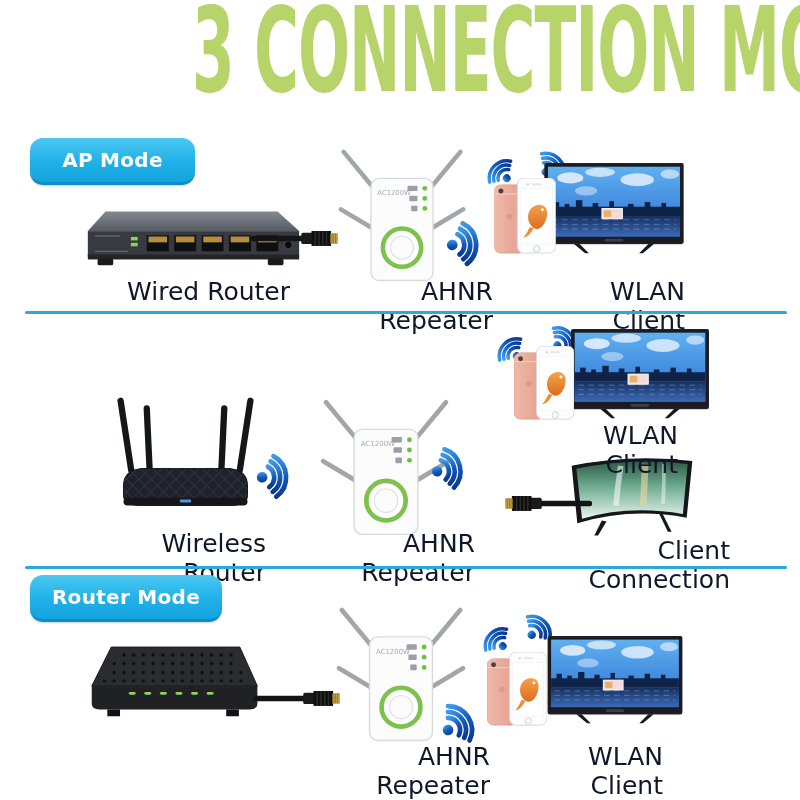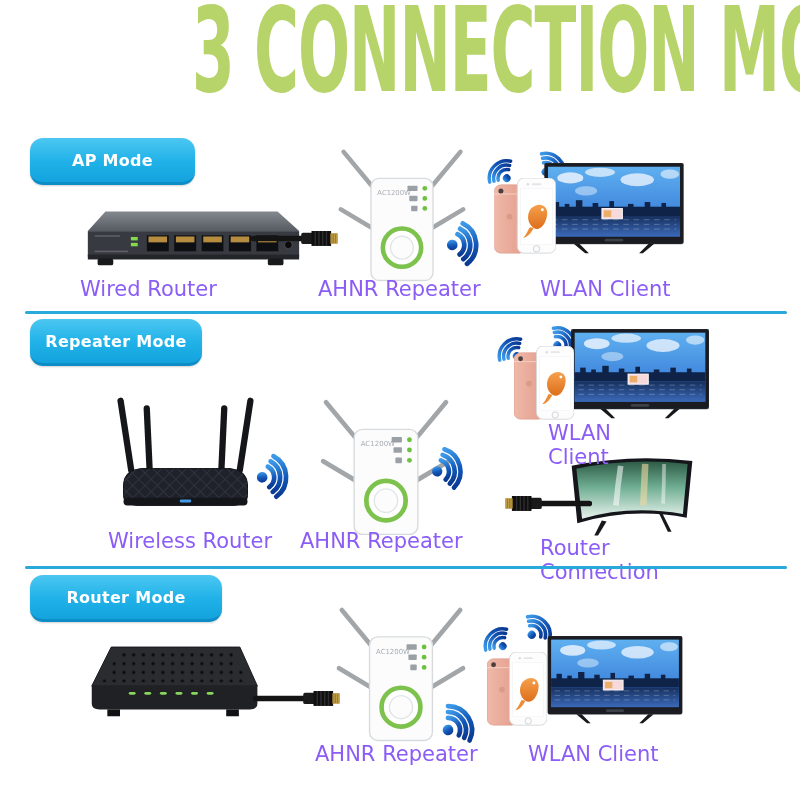--- a/index.html
+++ b/index.html
@@ -3,26 +3,26 @@
 <meta charset="utf-8">
 <style>
   html,body{margin:0;padding:0;background:#fff;}
   .canvas{position:relative;width:800px;height:800px;background:#ffffff;overflow:hidden;
           font-family:"DejaVu Sans","Liberation Sans",sans-serif;}
   .abs{position:absolute;}
   .title{position:absolute;top:2px;left:0;width:800px;text-align:center;white-space:nowrap;
          font-size:118px;font-weight:bold;letter-spacing:-2px;line-height:0.82;
          color:var(--title_green,#b6d469);transform:scale(0.52,1);transform-origin:50% 0;}
   .badge{position:absolute;display:flex;align-items:center;justify-content:center;
-         color:#ffffff;font-weight:bold;font-size:16px;letter-spacing:.3px;
+         color:#ffffff;font-weight:bold;font-size:20px;letter-spacing:.3px;
          border-radius:13px;
          background:linear-gradient(180deg,#4cc7f1 0%,var(--badge_cyan,#1fb1e8) 55%,#14a3dd 100%);
          border-bottom:3px solid var(--badge_cyan_dark,#0d8dc6);
          box-shadow:0 1px 2px rgba(0,0,0,.18);}
-  .devlabel{position:absolute;text-align:left;font-size:21px;color:#8b5cf6;}
+  .devlabel{position:absolute;text-align:right;font-size:25px;color:#0f172a;}
   .divider{position:absolute;left:25px;width:762px;height:3px;border-radius:2px;
            background:var(--divider_blue,#2aa9db);}
   svg{display:block;}
 </style>
 </head>
 <body>
 
 <svg width="0" height="0" style="position:absolute" aria-hidden="true">
   <defs>
     <linearGradient id="grWifi" x1="0" y1="0" x2="0" y2="1">
@@ -275,23 +275,20 @@
         <use href="#sym-phones"></use>
       </svg>
   </div>
 
   <div class="devlabel" style="left:80px;top:277px;width:210px">Wired Router</div>
   <div class="devlabel" style="left:318px;top:277px;width:175px">AHNR Repeater</div>
   <div class="devlabel" style="left:540px;top:277px;width:145px">WLAN Client</div>
 
   <div class="divider" style="top:311px"></div>
 
-  <div class="badge" style="left:30px;top:319px;width:172px;height:44px">
-    <span>Repeater Mode</span>
-  </div>
 
   <div class="abs" style="left:108px;top:392px">
     <svg width="155" height="126" viewBox="0 0 160 128">
         <use href="#sym-wireless-router"></use>
       </svg>
   </div>
   <div class="abs" style="left:254px;top:452px;transform:rotate(-4deg)">
     <svg width="54" height="48" viewBox="0 0 60 56">
         <use href="#sym-wifi"></use>
       </svg>
@@ -330,24 +327,24 @@
     <svg width="132" height="96" viewBox="0 0 140 100">
         <use href="#sym-curved-tv"></use>
       </svg>
   </div>
   <div class="abs" style="left:498px;top:489px;transform:scaleX(-1)">
     <svg width="95" height="28" viewBox="0 0 100 30">
         <use href="#sym-cable"></use>
       </svg>
   </div>
 
-  <div class="devlabel" style="left:108px;top:529px;width:190px">Wireless Router</div>
+  <div class="devlabel" style="left:76px;top:529px;width:190px">Wireless Router</div>
   <div class="devlabel" style="left:300px;top:529px;width:175px">AHNR Repeater</div>
   <div class="devlabel" style="left:548px;top:421px;width:130px">WLAN Client</div>
-  <div class="devlabel" style="left:540px;top:536px;width:190px">Router Connection</div>
+  <div class="devlabel" style="left:540px;top:536px;width:190px">Client Connection</div>
 
   <div class="divider" style="top:566px"></div>
 
   <div class="badge" style="left:30px;top:575px;width:192px;height:44px">
     <span>Router Mode</span>
   </div>
 
   <div class="abs" style="left:82px;top:643px">
     <svg width="190" height="90" viewBox="0 0 195 92">
         <use href="#sym-modem"></use>

